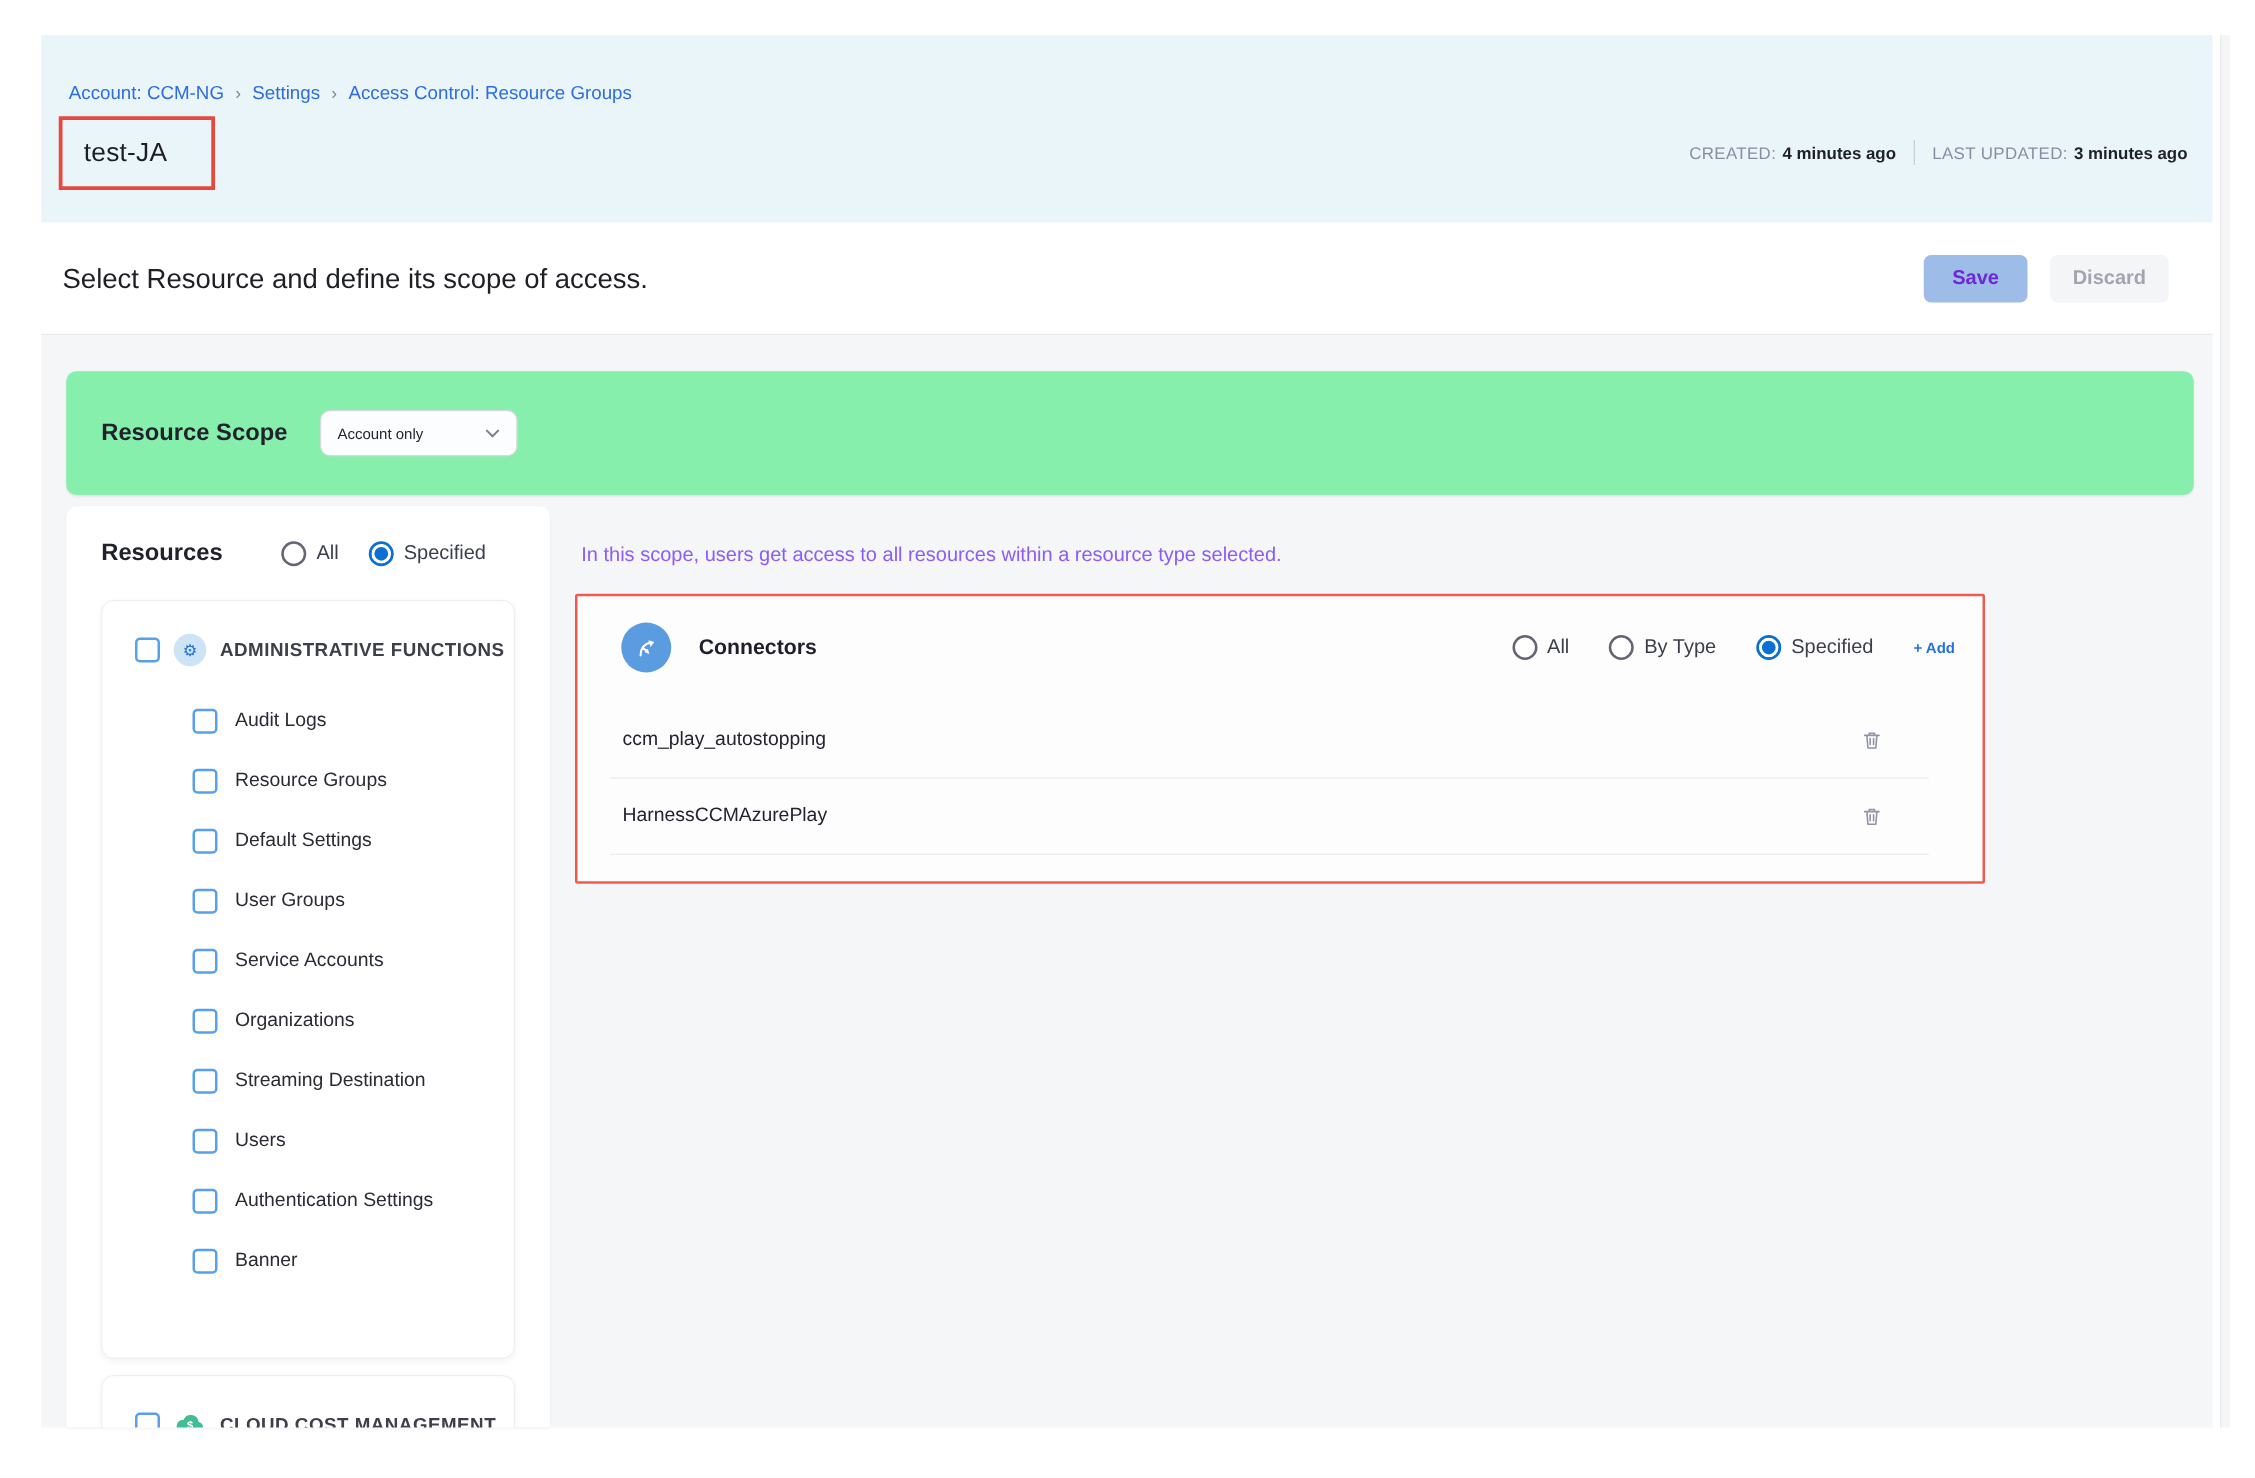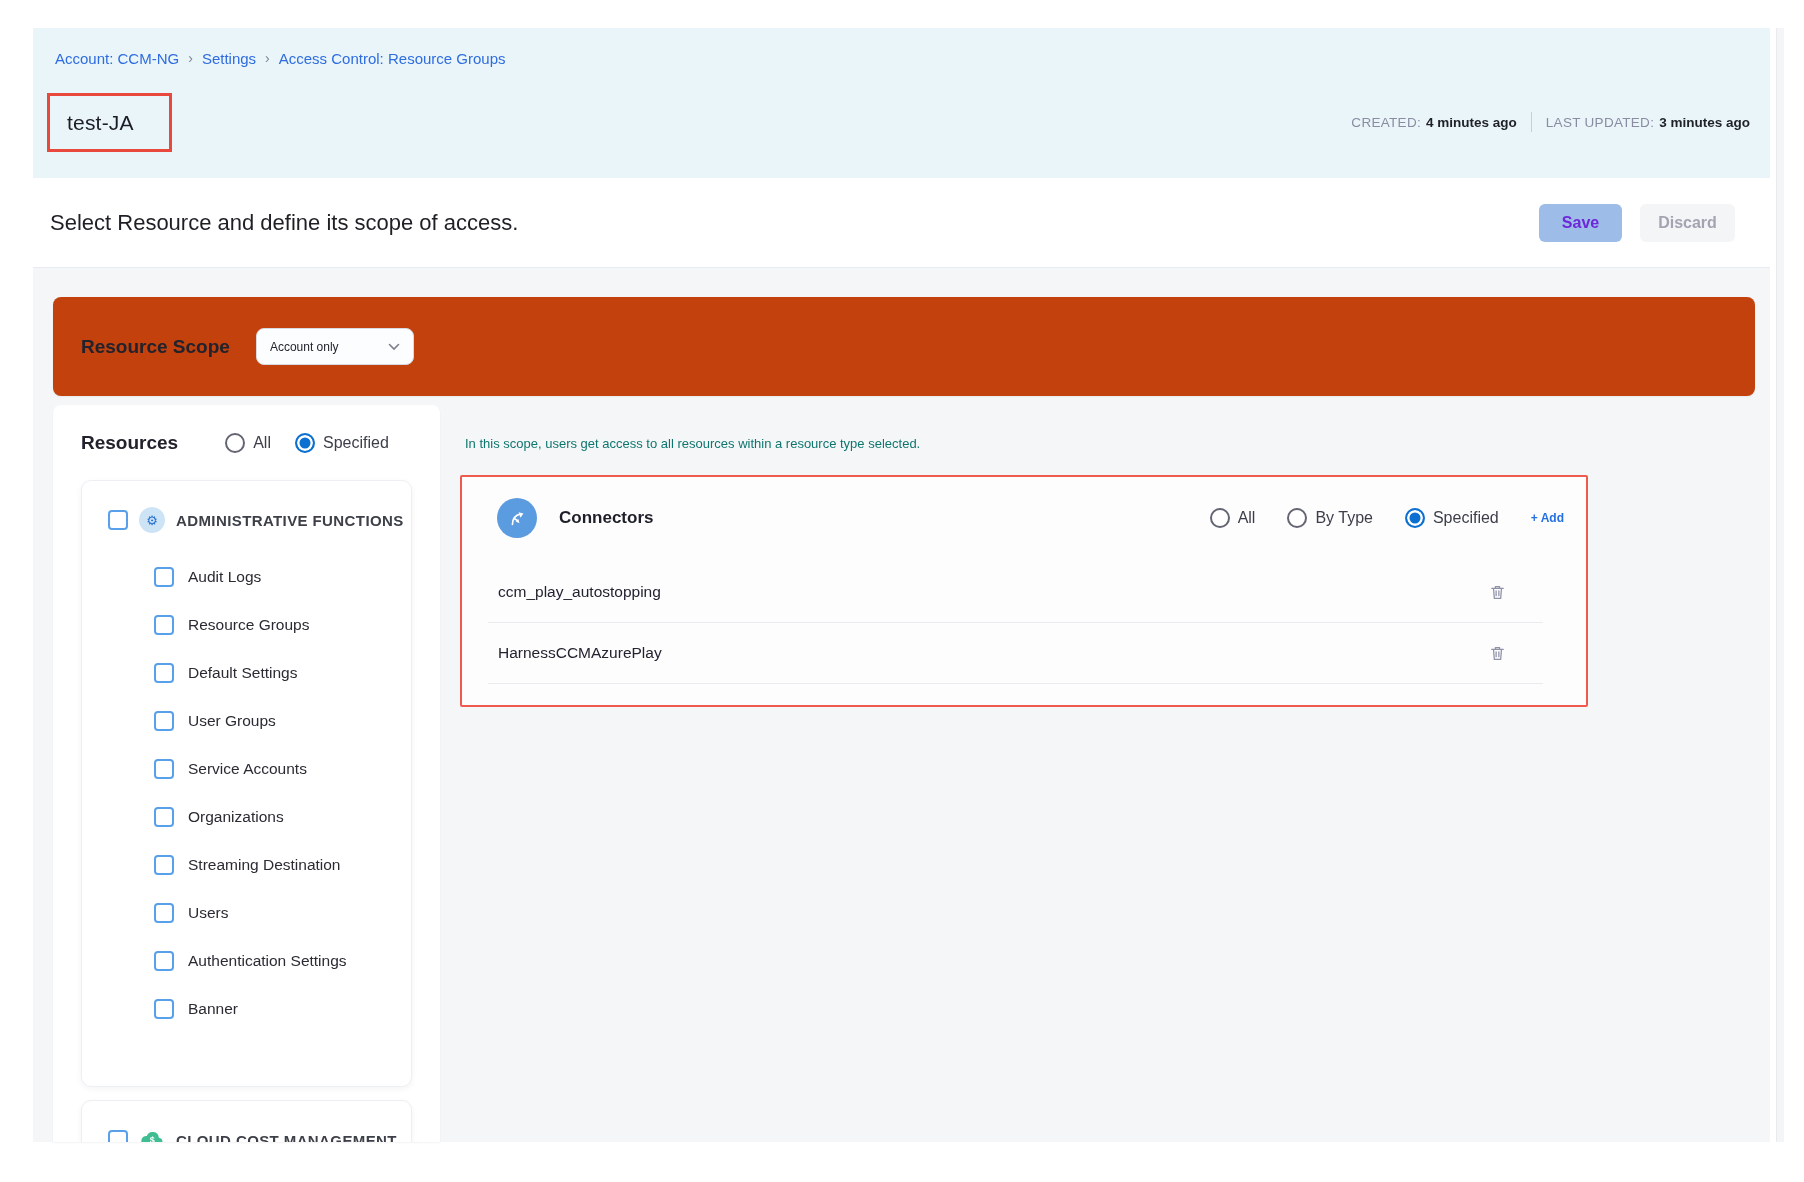--- a/index.html
+++ b/index.html
@@ -1,21 +1,21 @@
 <!DOCTYPE html>
 <html><head>
 <meta charset="utf-8">
 <style>
   html,body{margin:0;padding:0;background:#ffffff;}
   .canvas{position:relative;width:1804px;height:1182px;background:#ffffff;overflow:hidden;
           font-family:"Liberation Sans",sans-serif;color:#22232e;}
 
   
   .hero{position:absolute;left:33px;top:28px;width:1737px;height:150px;background:#e9f5f9;}
-  .breadcrumb{position:absolute;left:22px;top:22px;display:flex;align-items:center;gap:9px;
+  .breadcrumb{position:absolute;left:22px;top:38px;display:flex;align-items:center;gap:9px;
               font-size:15px;color:#2e6ce0;}
   .crumb{cursor:pointer;}
   .crumb-sep{color:#7e8596;font-size:14px;transform:translateY(-1px);}
   .title-annotation{position:absolute;left:14px;top:65px;width:125px;height:59px;
                     border:3px solid #e8493c;box-sizing:border-box;display:flex;align-items:center;}
   .page-title{font-size:21px;color:#1c1d26;padding-left:17px;letter-spacing:.2px;}
   .meta{position:absolute;right:20px;top:84px;display:flex;align-items:center;gap:14px;font-size:13.5px;}
   .meta-label{color:#8a8ca2;letter-spacing:.3px;}
   .meta-value{color:#1f2028;font-weight:bold;margin-left:5px;}
   .meta-pipe{width:1px;height:20px;background:#c8cdd8;}
@@ -26,21 +26,21 @@
            padding:0 35px 0 17px;}
   .toolbar-text{font-size:22px;color:#1f2026;flex:1;}
   .btn{height:38px;border-radius:6px;font-size:16px;font-weight:bold;display:flex;align-items:center;
        justify-content:center;cursor:pointer;box-sizing:border-box;}
   .btn-save{width:83px;background:#9dbce8;color:#6d28d9;margin-right:18px;}
   .btn-discard{width:95px;background:#f4f5f7;color:#a2a4b2;}
 
   
   .content{position:absolute;left:33px;top:268px;width:1737px;height:874px;background:#f4f6f8;}
 
-  .scope-card{position:absolute;left:20px;top:29px;width:1702px;height:99px;background:#c2410c;
+  .scope-card{position:absolute;left:20px;top:29px;width:1702px;height:99px;background:#86efac;
               border-radius:8px;box-shadow:0 1px 2px rgba(20,25,40,.06);display:flex;align-items:center;
               box-sizing:border-box;padding-left:28px;}
   .scope-label{font-size:19px;font-weight:bold;color:#21222c;margin-right:26px;}
   .dropdown{width:158px;height:37px;border:1px solid #d7dae2;border-radius:8px;background:#fcfdfe;
             display:flex;align-items:center;justify-content:space-between;box-sizing:border-box;
             padding:0 13px;cursor:pointer;}
   .dropdown-value{font-size:12px;color:#23242e;}
 
   
   .panel{position:absolute;left:20px;top:137px;width:387px;height:737px;background:#ffffff;
@@ -62,21 +62,21 @@
             flex:0 0 auto;cursor:pointer;}
   .group-icon{width:26px;height:26px;border-radius:50%;background:#cde4f7;display:flex;align-items:center;
               justify-content:center;font-size:13px;color:#2a72cf;flex:0 0 auto;}
   .group-icon.green{background:transparent;}
   .group-label{font-size:15px;font-weight:bold;color:#3d4048;letter-spacing:.4px;}
   .item-list{margin-top:20px;}
   .item{display:flex;align-items:center;gap:14px;height:48px;padding-left:72px;}
   .item-label{font-size:15.5px;color:#2a2b33;}
 
   
-  .scope-note{position:absolute;left:432px;top:168px;font-size:13px;color:#0f766e;}
+  .scope-note{position:absolute;left:432px;top:168px;font-size:16px;color:#8b5cf6;}
 
   .connectors-card{position:absolute;left:427px;top:207px;width:1128px;height:232px;background:#fdfdfe;
                    border:2px solid #ef5a4e;box-sizing:border-box;border-radius:2px;}
   .connectors-head{position:absolute;left:0;top:0;right:0;height:82px;display:flex;align-items:center;}
   .connector-avatar{width:40px;height:40px;border-radius:50%;background:#5b9be0;margin-left:35px;
                     display:flex;align-items:center;justify-content:center;flex:0 0 auto;}
   .connectors-title{font-size:17px;font-weight:bold;color:#1e1f29;margin-left:22px;}
   .connectors-opts{position:absolute;right:22px;top:0;height:82px;display:flex;align-items:center;gap:32px;}
   .add-link{font-size:12px;font-weight:bold;color:#2570e0;cursor:pointer;}
   .rows{position:absolute;left:26px;right:43px;top:85px;}

